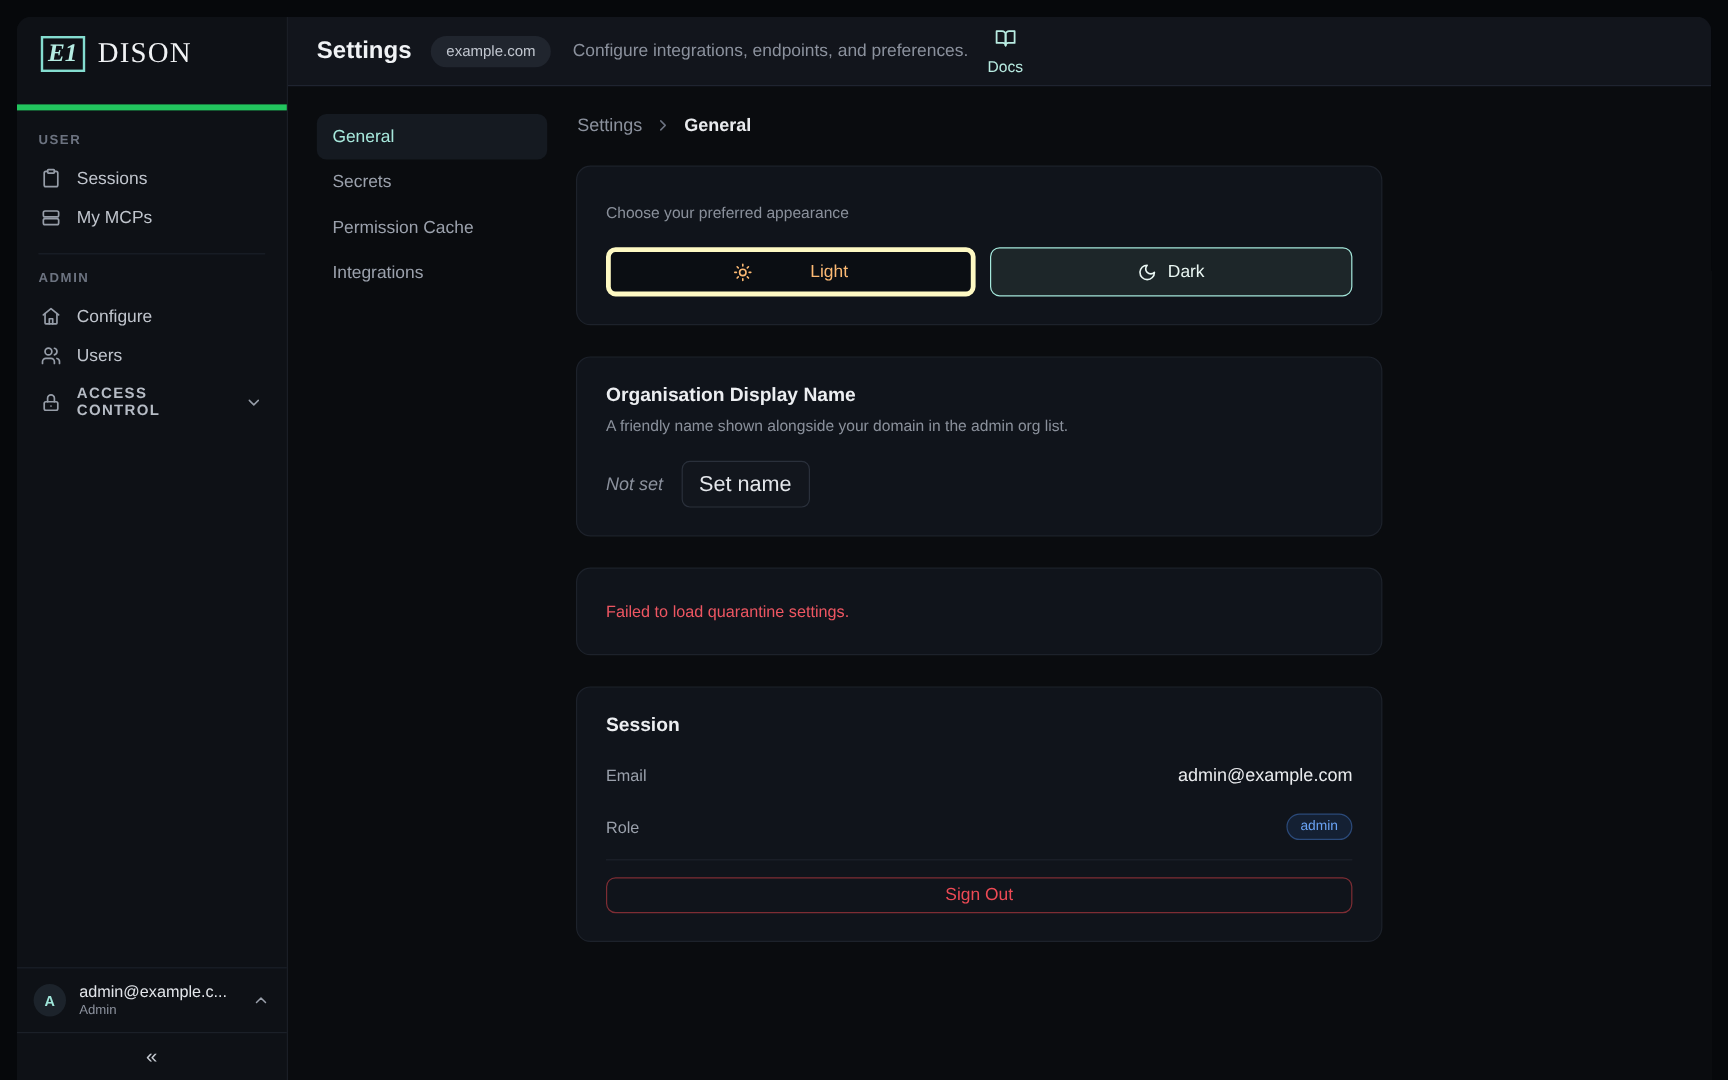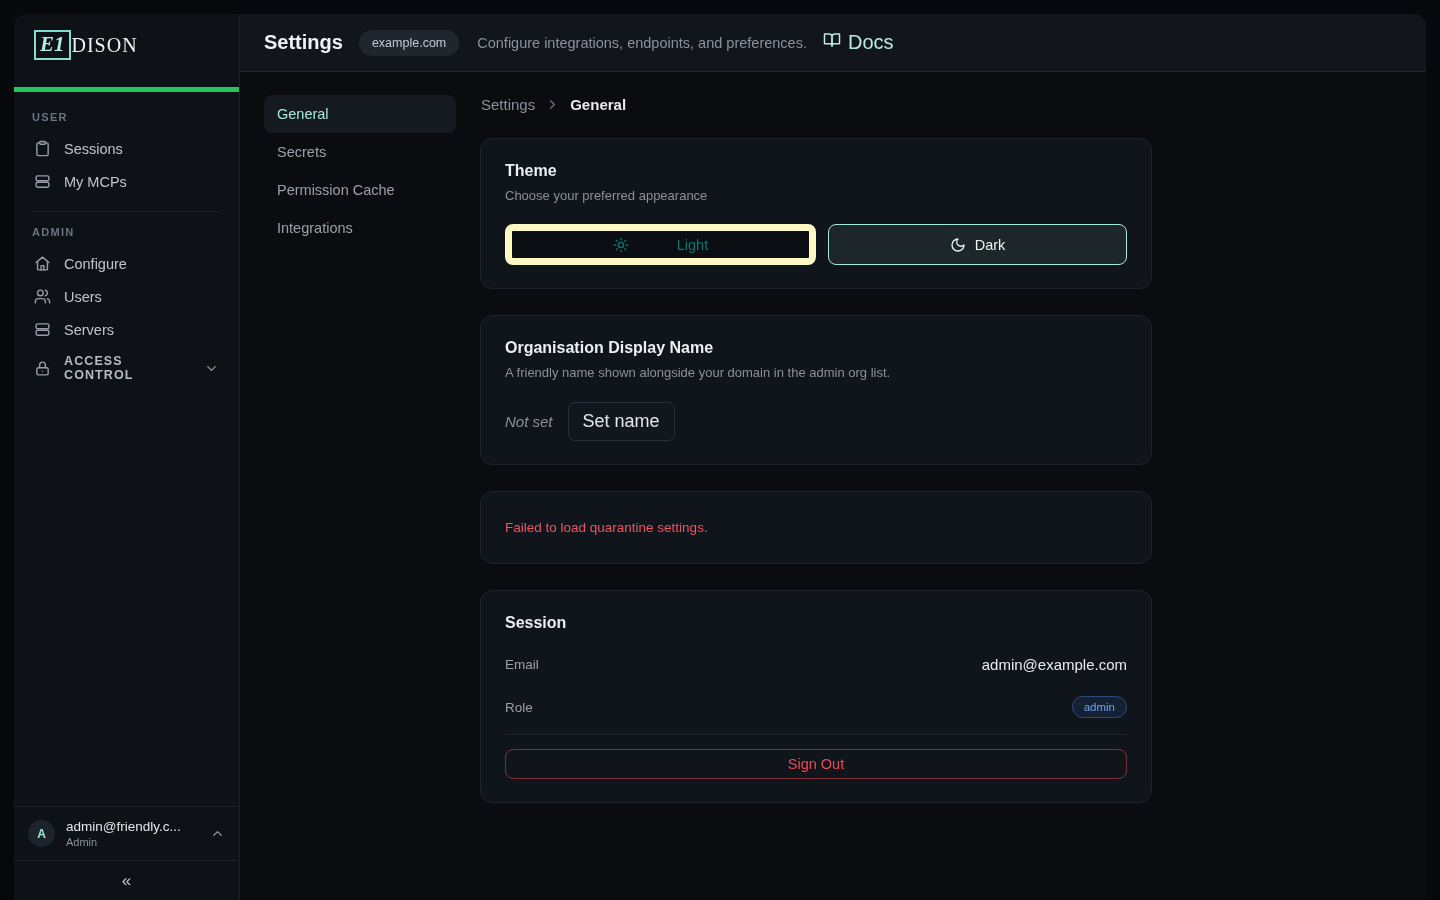--- a/index.html
+++ b/index.html
@@ -19,21 +19,21 @@
   .sidebar {
     width:226px; flex:0 0 226px; background:#0e1116;
     border-right:1px solid #1a1e26; display:flex; flex-direction:column;
   }
   .logo-row { padding:16px 20px 27px 20px; border-bottom:5px solid #22c55e; display:flex; align-items:flex-start; }
   .logo { display:flex; align-items:center; font-family:"Liberation Serif", serif; }
   .logo-box {
     border:2px solid #84ddd0; color:#b5ecE2; color:#b5ece2; font-style:italic; font-weight:700;
     font-size:21px; line-height:1; padding:2px 4px 3px 4px; letter-spacing:0;
   }
-  .logo-rest { color:#f0f2f4; font-size:20px; letter-spacing:1px; margin-left:1px; }
+  .logo-rest { color:#f0f2f4; font-size:24px; letter-spacing:1px; margin-left:11px; }
   .nav { flex:1; padding:19px 14px 0 14px; overflow:hidden; }
   .section-label {
     font-size:11px; font-weight:700; letter-spacing:1.3px; color:#6c7380;
     padding:0 4px; margin-bottom:10px;
   }
   .nav-item {
     display:flex; align-items:center; gap:13px; padding:7px 6px; border-radius:7px;
     color:#c0c5cd; font-size:14.5px; cursor:pointer; margin-bottom:2px;
   }
   .nav-item .ic { color:#969da8; display:flex; flex:0 0 auto; }
@@ -58,21 +58,21 @@
   .right-col { flex:1; display:flex; flex-direction:column; min-width:0; }
   .topbar {
     height:58px; flex:0 0 58px; background:#12151c; border-bottom:1px solid #242836;
     display:flex; align-items:center; padding:0 24px; gap:16px;
   }
   .page-title { font-size:20px; font-weight:700; color:#f0f2f5; }
   .domain-pill {
     background:#20252e; color:#c2c7d0; font-size:12.5px; padding:6px 13px; border-radius:999px;
   }
   .subtitle { font-size:14.5px; color:#8b919d; margin-left:2px; }
-  .docs-link { display:flex; gap:7px; color:#b8ebe1; font-size:20px; cursor:pointer; }
+  .docs-link { display:flex; align-items:center; gap:7px; color:#b8ebe1; font-size:13px; cursor:pointer;flex-direction:column; }
   .main { flex:1; background:#0a0c0f; display:flex; padding:23px 0 0 24px; overflow:hidden; }
   
   .subnav { width:192px; flex:0 0 192px; margin-right:24px; }
   .subnav-item {
     height:38px; display:flex; align-items:center; padding:0 13px; border-radius:8px;
     font-size:14.5px; color:#9ba1ac; cursor:pointer;
   }
   .subnav-item.active { background:#151a21; color:#a7e8dc; }
   
   .content { flex:1; min-width:0; padding-top:1px; }
@@ -84,21 +84,21 @@
     width:672px; background:#10141b; border:1px solid #1d222b; border-radius:12px;
     padding:23px 24px; margin-bottom:26px;
   }
   .card-title { font-size:16px; font-weight:700; color:#eceef1; }
   .card-desc { font-size:13px; color:#8a909b; margin-top:8px; }
   .theme-btns { display:flex; gap:12px; margin-top:21px; }
   .theme-btn {
     flex:1; height:41px; border-radius:8px; display:flex; align-items:center; justify-content:center;
     gap:9px; font-size:14.5px; cursor:pointer; font-family:inherit;
   }
-  .theme-btn.light { background:#0b0e13; border:7px solid #fef9c3; color:#0f766e;gap:48px; }
+  .theme-btn.light { background:#0b0e13; border:4px solid #fef9c3; color:#fdba74;gap:48px; }
   .theme-btn.dark  { background:#1d2629; border:1.5px solid #a5e8dc; color:#eaf7f3; }
   .org-row { display:flex; align-items:center; gap:15px; margin-top:22px; }
   .not-set { font-style:italic; font-size:15px; color:#8b919d; }
   .set-name-btn {
     background:#12161d; border:1px solid #2a303b; color:#e4e7eb; font-size:18px;
     padding:8px 14px; border-radius:7px; cursor:pointer; font-family:inherit;
   }
   .error-card { padding:28px 24px; }
   .error-text { color:#ee5662; font-size:13.5px; }
   .sess-row { display:flex; align-items:center; justify-content:space-between; margin-top:21px; min-height:22px; }
@@ -171,29 +171,20 @@
           <svg width="17" height="17" viewBox="0 0 24 24" fill="none" stroke="currentColor" stroke-width="2" stroke-linecap="round" stroke-linejoin="round">
               <path d="M16 21v-2a4 4 0 0 0-4-4H6a4 4 0 0 0-4 4v2"></path>
               <circle cx="9" cy="7" r="4"></circle>
               <path d="M22 21v-2a4 4 0 0 0-3-3.87"></path>
               <path d="M16 3.13a4 4 0 0 1 0 7.75"></path>
             </svg>
         </span>
         <span>Users</span>
       </div>
 
-      <div class="nav-item">
-        <span class="ic">
-          <svg width="17" height="17" viewBox="0 0 24 24" fill="none" stroke="currentColor" stroke-width="2" stroke-linecap="round" stroke-linejoin="round">
-              <rect x="3" y="4" width="18" height="7" rx="2"></rect>
-              <rect x="3" y="13" width="18" height="7" rx="2"></rect>
-            </svg>
-        </span>
-        <span>Servers</span>
-      </div>
 
       <div class="nav-item caps">
         <span class="ic">
           <svg width="17" height="17" viewBox="0 0 24 24" fill="none" stroke="currentColor" stroke-width="2" stroke-linecap="round" stroke-linejoin="round">
               <rect x="4" y="11" width="16" height="10" rx="2"></rect>
               <path d="M8 11V7a4 4 0 0 1 8 0v4"></path>
               <circle cx="12" cy="16" r="1" fill="currentColor" stroke="none"></circle>
             </svg>
         </span>
         <span>ACCESS CONTROL</span>
@@ -203,21 +194,21 @@
               <path d="m6 9 6 6 6-6"></path>
             </svg>
         </span>
       </div>
     </nav>
 
     <div class="sb-bottom">
       <div class="user-row">
         <div class="avatar">A</div>
         <div class="user-meta">
-          <div class="user-email">admin@friendly.c...</div>
+          <div class="user-email">admin@example.c...</div>
           <div class="user-role">Admin</div>
         </div>
         <span class="chev-up">
           <svg width="15" height="15" viewBox="0 0 24 24" fill="none" stroke="currentColor" stroke-width="2" stroke-linecap="round" stroke-linejoin="round">
               <path d="m18 15-6-6-6 6"></path>
             </svg>
         </span>
       </div>
       <div class="collapse-row">
         <span>«</span>
@@ -257,21 +248,20 @@
           <span class="crumb-root">Settings</span>
           <span class="crumb-sep">
             <svg width="15" height="15" viewBox="0 0 24 24" fill="none" stroke="currentColor" stroke-width="2" stroke-linecap="round" stroke-linejoin="round">
                 <path d="m9 18 6-6-6-6"></path>
               </svg>
           </span>
           <span class="crumb-current">General</span>
         </div>
 
         <section class="card">
-          <div class="card-title">Theme</div>
           <div class="card-desc">Choose your preferred appearance</div>
           <div class="theme-btns">
             <button class="theme-btn light">
               <span>
                 <svg width="16" height="16" viewBox="0 0 24 24" fill="none" stroke="currentColor" stroke-width="2" stroke-linecap="round" stroke-linejoin="round">
                     <circle cx="12" cy="12" r="4"></circle>
                     <path d="M12 2v2"></path>
                     <path d="M12 20v2"></path>
                     <path d="m4.93 4.93 1.41 1.41"></path>
                     <path d="m17.66 17.66 1.41 1.41"></path>

